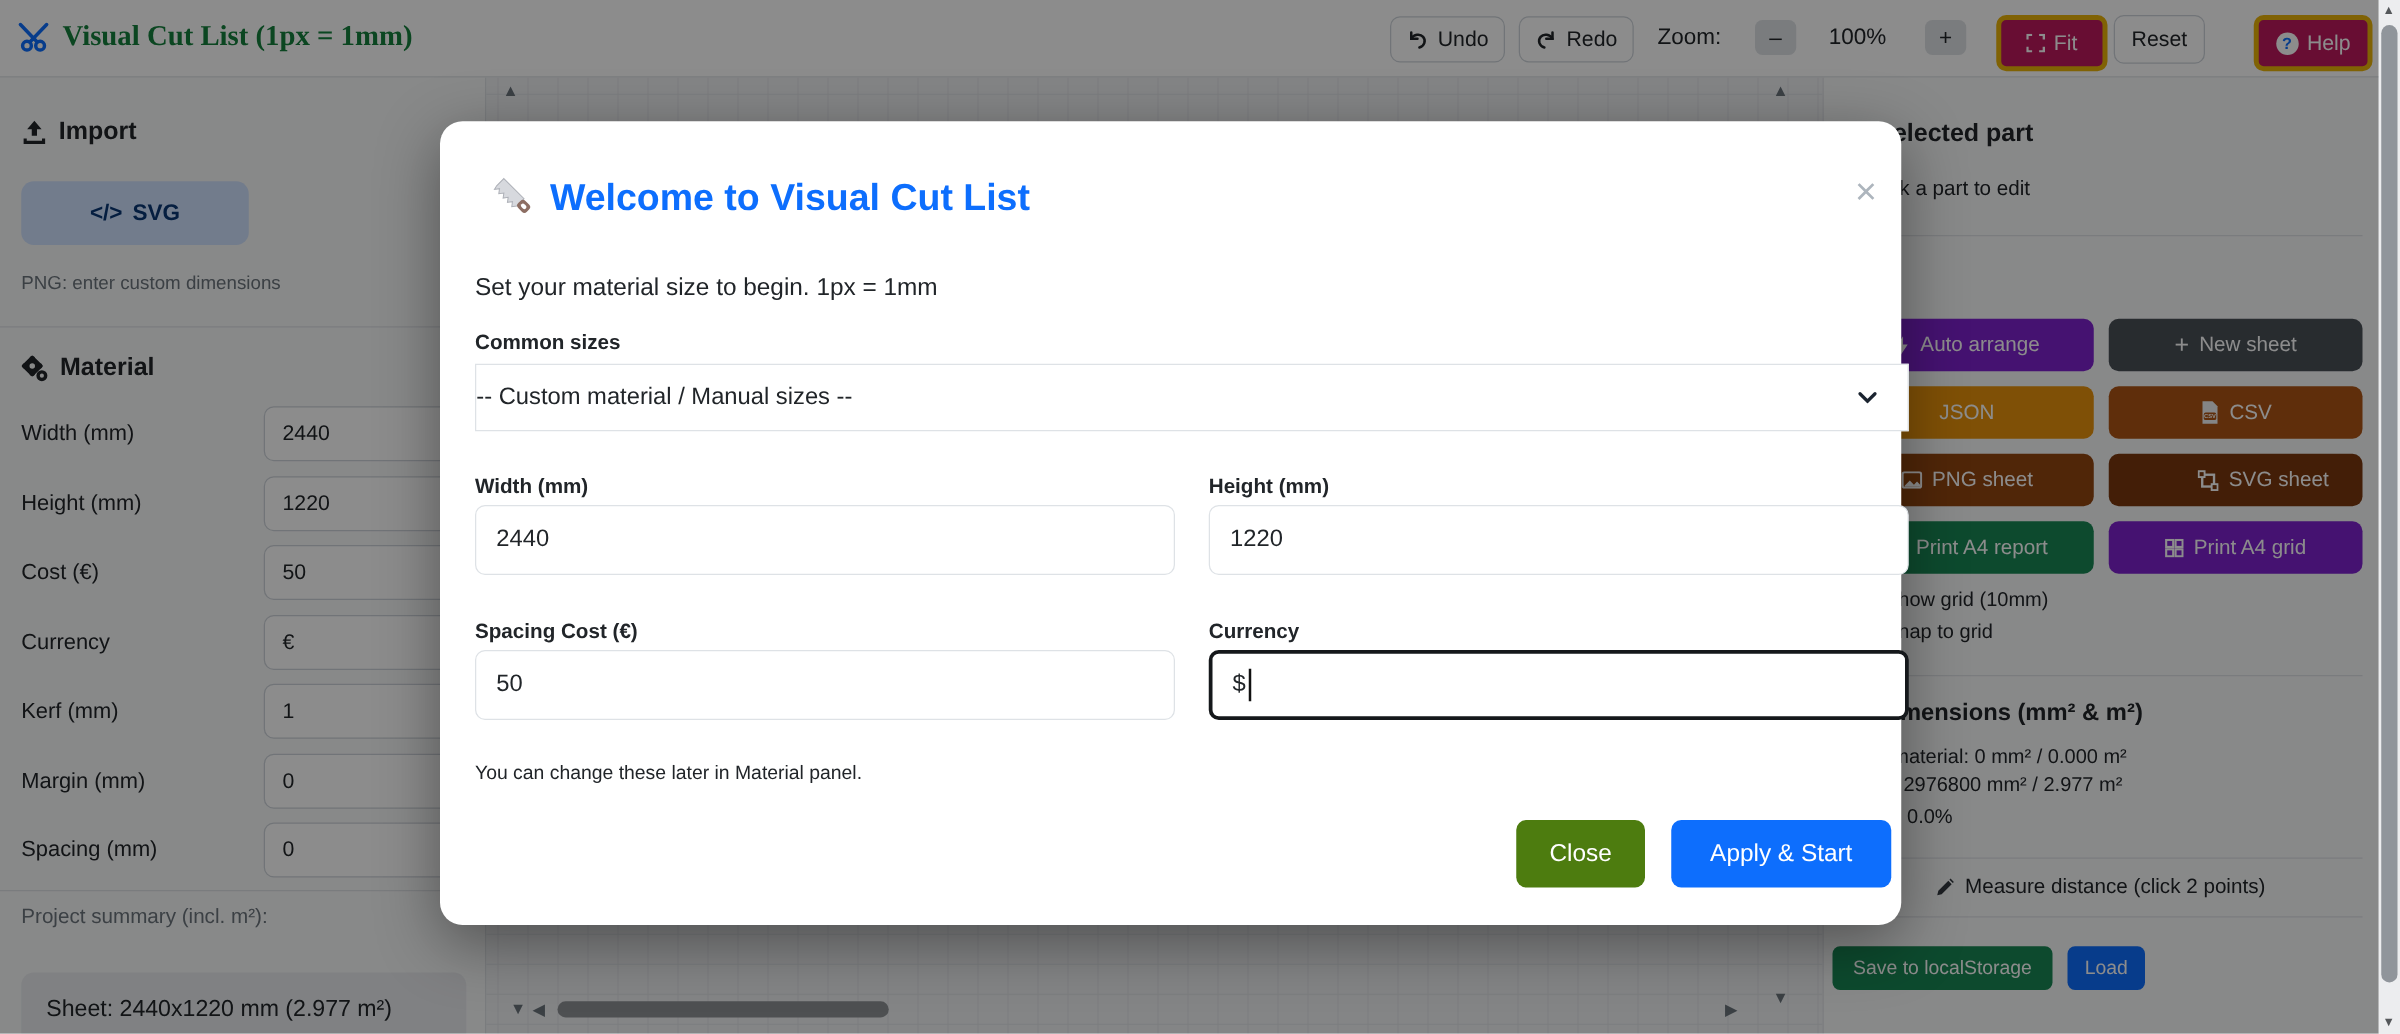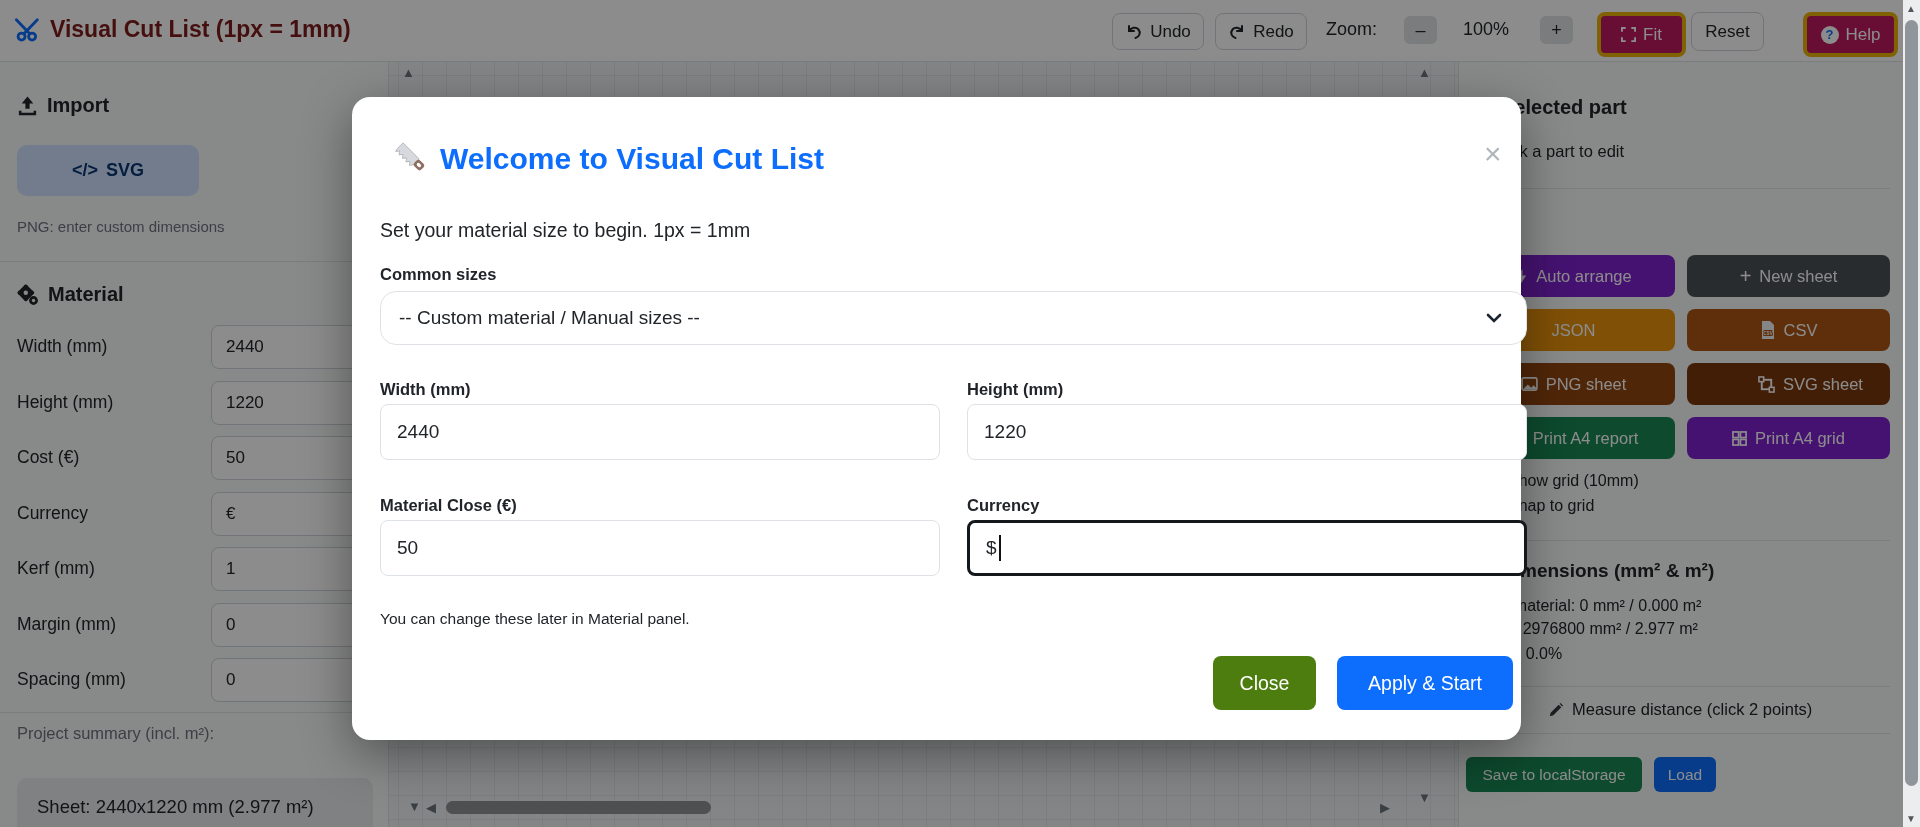--- a/index.html
+++ b/index.html
@@ -1,21 +1,21 @@
 <!DOCTYPE html>
 <html><head>
 <meta charset="utf-8">
 <style>
   html,body{margin:0;padding:0;}
   .app{position:relative;width:1920px;height:827px;overflow:hidden;
        font-family:"Liberation Sans","DejaVu Sans",sans-serif;background:#f1f3f5;color:#212529;}
   .abs{position:absolute;}
   
   .header{position:absolute;left:0;top:0;width:1920px;height:61px;background:#fff;border-bottom:1px solid #dee2e6;z-index:10;}
-  .app-title{position:absolute;left:50px;top:16px;font-size:23px;font-weight:bold;color:#7f1d1d;}
+  .app-title{position:absolute;left:50px;top:16px;font-size:23px;font-weight:bold;color:#15803d;font-family:Liberation Serif, serif;}
   .hbtn{position:absolute;display:flex;align-items:center;justify-content:center;gap:7px;
         background:#fff;border:1px solid #ced4da;border-radius:8px;font-size:17px;color:#212529;cursor:pointer;}
   .bluebtn{position:absolute;display:flex;align-items:center;justify-content:center;gap:7px;
         background:#be185d;border:4px solid #eab308;border-radius:8px;font-size:17px;color:#fff;cursor:pointer;}
   .zbtn{position:absolute;display:flex;align-items:center;justify-content:center;
         background:#dee2e6;border-radius:6px;font-size:18px;color:#212529;cursor:pointer;}
   .hlabel{position:absolute;font-size:18px;color:#212529;}
   
   .sidebar{position:absolute;left:0;top:61px;width:388px;height:766px;background:#f8f9fa;border-right:1px solid #dee2e6;}
   .sec-title{position:absolute;display:flex;align-items:center;gap:9px;font-size:20px;font-weight:bold;color:#212529;}
@@ -41,22 +41,22 @@
   
   .overlay{position:absolute;left:0;top:0;width:1903px;height:827px;background:rgba(0,0,0,0.45);z-index:40;}
   .modal{position:absolute;left:352px;top:97px;width:1169px;height:643px;background:#fff;border-radius:18px;
         box-shadow:0 14px 50px rgba(0,0,0,0.4);z-index:50;}
   .m-title{position:absolute;left:88px;top:45px;font-size:30px;font-weight:bold;color:#0d6efd;}
   .m-close{position:absolute;left:1132px;top:42px;font-size:30px;color:#adb5bd;cursor:pointer;line-height:1;}
   .m-text{position:absolute;font-size:19.5px;color:#212529;}
   .m-label{position:absolute;font-size:16.5px;font-weight:600;color:#212529;}
   .m-input{position:absolute;display:flex;align-items:center;background:#fff;border:1px solid #dee2e6;border-radius:8px;
         padding-left:16px;font-size:19px;color:#212529;box-sizing:border-box;}
-  .m-select{position:absolute;display:flex;align-items:center;background:#fff;border:1px solid #dee2e6;border-radius:16px;
-        padding-left:18px;font-size:19px;color:#212529;box-sizing:border-box;cursor:pointer;}
+  .m-select{position:absolute;display:flex;align-items:center;background:#fff;border:1px solid #dee2e6;border-radius:0;
+        font-size:19px;color:#212529;box-sizing:border-box;cursor:pointer;}
   .focused{border:3px solid #15181b !important;}
   .caret{display:inline-block;width:2px;height:26px;background:#111;margin-left:2px;}
   .m-btn{position:absolute;display:flex;align-items:center;justify-content:center;border-radius:8px;
         height:54px;color:#fff;font-size:19.5px;cursor:pointer;}
   
   .vscroll{position:absolute;left:1903px;top:0;width:17px;height:827px;background:#ecedef;z-index:60;}
   .vthumb{position:absolute;left:2px;top:20px;width:13px;height:766px;background:#90959b;border-radius:7px;cursor:pointer;}
   .varrow{position:absolute;left:3px;font-size:10px;color:#54575a;cursor:pointer;}
   .helpq{display:inline-flex;width:18px;height:18px;border-radius:50%;background:#fff;color:#0d6efd;
         font-size:13px;font-weight:bold;align-items:center;justify-content:center;}
@@ -331,21 +331,21 @@
             <path d="M2 2 L8 8 L14 2"></path>
           </svg>
       </span>
     </div>
 
     <div class="m-label" style="left:28px;top:283px;">Width (mm)</div>
     <div class="m-input" style="left:28px;top:307px;width:560px;height:56px;">2440</div>
     <div class="m-label" style="left:615px;top:283px;">Height (mm)</div>
     <div class="m-input" style="left:615px;top:307px;width:560px;height:56px;">1220</div>
 
-    <div class="m-label" style="left:28px;top:399px;">Material Close (€)</div>
+    <div class="m-label" style="left:28px;top:399px;">Spacing Cost (€)</div>
     <div class="m-input" style="left:28px;top:423px;width:560px;height:56px;">50</div>
     <div class="m-label" style="left:615px;top:399px;">Currency</div>
     <div class="m-input focused" style="left:615px;top:423px;width:560px;height:56px;">
       <span>$</span>
       <span class="caret"></span>
     </div>
 
     <div class="m-text muted" style="left:28px;top:513px;font-size:15.5px;">You can change these later in Material panel.</div>
 
     <div class="m-btn" style="left:861px;top:559px;width:103px;background:#4d7c0f;">

